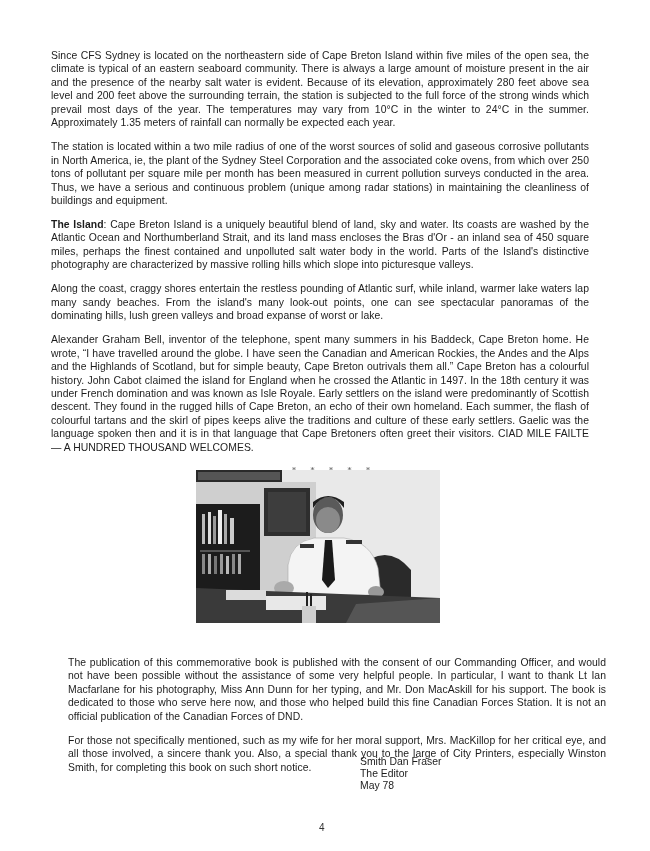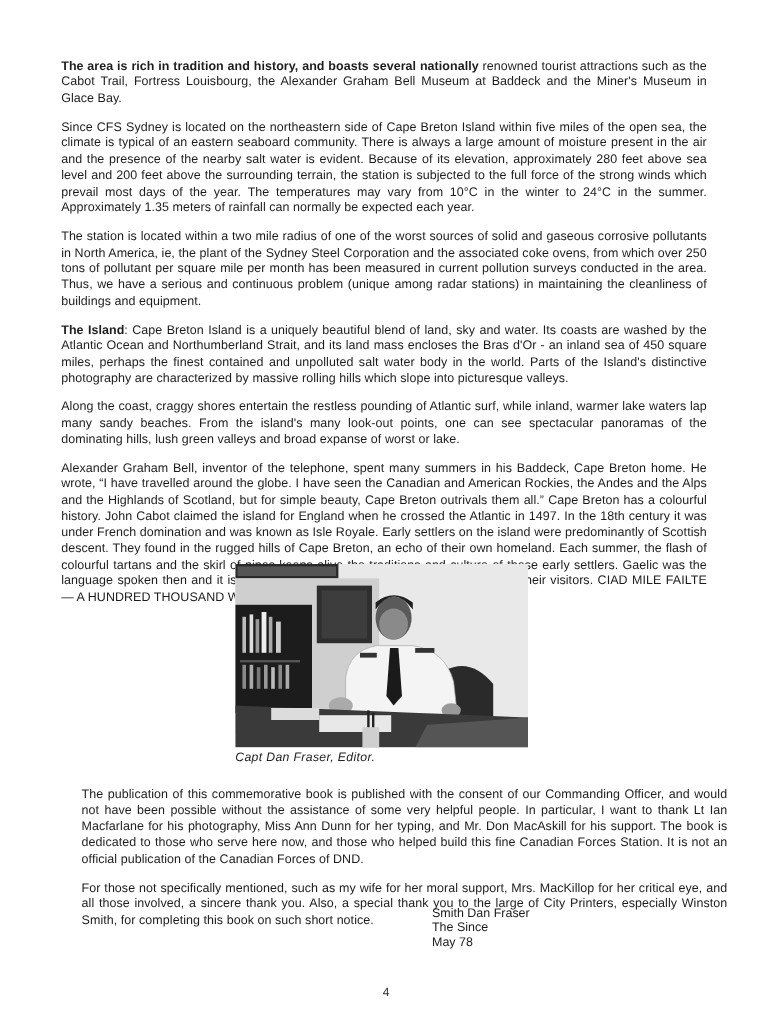--- a/index.html
+++ b/index.html
@@ -13,21 +13,20 @@
   .photo { width: 244px; height: 153px; position: relative; overflow: hidden; background: #ececec; }
   .caption { font-family: "Liberation Sans", sans-serif; font-style: italic; font-size: 10.2px; color: #222; margin-top: 3px; letter-spacing: 0.3px; }
   .lower { position: absolute; left: 68px; top: 656px; width: 538px; font-family: "Liberation Sans", sans-serif; font-size: 10.4px; line-height: 13.45px; }
   .signature { position: absolute; left: 360px; top: 756px; font-family: "Liberation Sans", sans-serif; font-size: 10.4px; line-height: 12px; color: #1c1c1c; }
   .pagenum { position: absolute; left: 319px; top: 822px; font-family: "Liberation Sans", sans-serif; font-size: 10px; color: #333; }
 </style>
 </head>
 <body>
 
 <div class="page">
-  <p class="para"><b>The area is rich in tradition and history, and boasts several nationally</b><span> renowned tourist attractions such as the Cabot Trail, Fortress Louisbourg, the Alexander Graham Bell Museum at Baddeck and the Miner's Museum in Glace Bay.</span></p>
   <p class="para">Since CFS Sydney is located on the northeastern side of Cape Breton Island within five miles of the open sea, the climate is typical of an eastern seaboard community. There is always a large amount of moisture present in the air and the presence of the nearby salt water is evident. Because of its elevation, approximately 280 feet above sea level and 200 feet above the surrounding terrain, the station is subjected to the full force of the strong winds which prevail most days of the year. The temperatures may vary from 10°C in the winter to 24°C in the summer. Approximately 1.35 meters of rainfall can normally be expected each year.</p>
   <p class="para">The station is located within a two mile radius of one of the worst sources of solid and gaseous corrosive pollutants in North America, ie, the plant of the Sydney Steel Corporation and the associated coke ovens, from which over 250 tons of pollutant per square mile per month has been measured in current pollution surveys conducted in the area. Thus, we have a serious and continuous problem (unique among radar stations) in maintaining the cleanliness of buildings and equipment.</p>
   <p class="para"><b>The Island</b><span>: Cape Breton Island is a uniquely beautiful blend of land, sky and water. Its coasts are washed by the Atlantic Ocean and Northumberland Strait, and its land mass encloses the Bras d'Or - an inland sea of 450 square miles, perhaps the finest contained and unpolluted salt water body in the world. Parts of the Island's distinctive photography are characterized by massive rolling hills which slope into picturesque valleys.</span></p>
   <p class="para">Along the coast, craggy shores entertain the restless pounding of Atlantic surf, while inland, warmer lake waters lap many sandy beaches. From the island's many look-out points, one can see spectacular panoramas of the dominating hills, lush green valleys and broad expanse of worst or lake.</p>
   <p class="para">Alexander Graham Bell,  inventor of the telephone, spent many summers in his Baddeck, Cape Breton home. He wrote, “I have travelled around the globe. I have seen the Canadian and American Rockies, the Andes and the Alps and the Highlands of Scotland, but for simple beauty, Cape Breton outrivals them all.” Cape Breton has a colourful history. John Cabot claimed the island for England when he crossed the Atlantic in 1497. In the 18th century it was under French domination and was known as Isle Royale. Early settlers on the island were predominantly of Scottish descent. They found in the rugged hills of Cape Breton, an echo of their own homeland. Each summer, the flash of colourful tartans and the skirl of pipes keeps alive the traditions and culture of these early settlers. Gaelic was the language spoken then and it is in that language that Cape Bretoners often greet their visitors. CIAD MILE FAILTE — A HUNDRED THOUSAND WELCOMES.</p>
   <div class="stars">* * * * *</div>
   <div class="heading">From The Editor</div>
 </div>
 
 <div class="photo-wrap">
@@ -78,27 +77,26 @@
       <path d="M0 118 L244 128 L244 153 L0 153 Z" fill="#3a3a3a"></path>
       <rect x="70" y="126" width="60" height="14" fill="#e8e8e8"></rect>
       <rect x="30" y="120" width="40" height="10" fill="#dcdcdc"></rect>
       <path d="M160 134 L244 128 L244 153 L150 153 Z" fill="#555"></path>
 
       <rect x="106" y="136" width="14" height="17" fill="#cfcfcf"></rect>
       <rect x="110" y="122" width="2" height="14" fill="#222"></rect>
       <rect x="114" y="124" width="2" height="12" fill="#222"></rect>
     </svg>
   </div>
-  <div class="caption">Capt Dan Fraser, Editor.</div>
 </div>
 
 <div class="lower">
   <p class="para">The publication of this commemorative book is published with the consent of our Commanding Officer, and would not have been possible without the assistance of some very helpful people. In particular, I want to thank Lt Ian Macfarlane for his photography, Miss Ann Dunn for her typing, and Mr. Don MacAskill for his support. The book is dedicated to those who serve here now, and those who helped build this fine Canadian Forces Station. It is not an official publication of the Canadian Forces of DND.</p>
   <p class="para">For those not specifically mentioned, such as my wife for her moral support, Mrs. MacKillop for her critical eye, and all those involved, a sincere thank you. Also, a special thank you to the large of City Printers, especially Winston Smith, for completing this book on such short notice.</p>
 </div>
 
 <div class="signature">
   <div>Smith Dan Fraser</div>
-  <div>The Since</div>
+  <div>The Editor</div>
   <div>May 78</div>
 </div>
 
 <div class="pagenum">4</div>
 
 </body></html>

